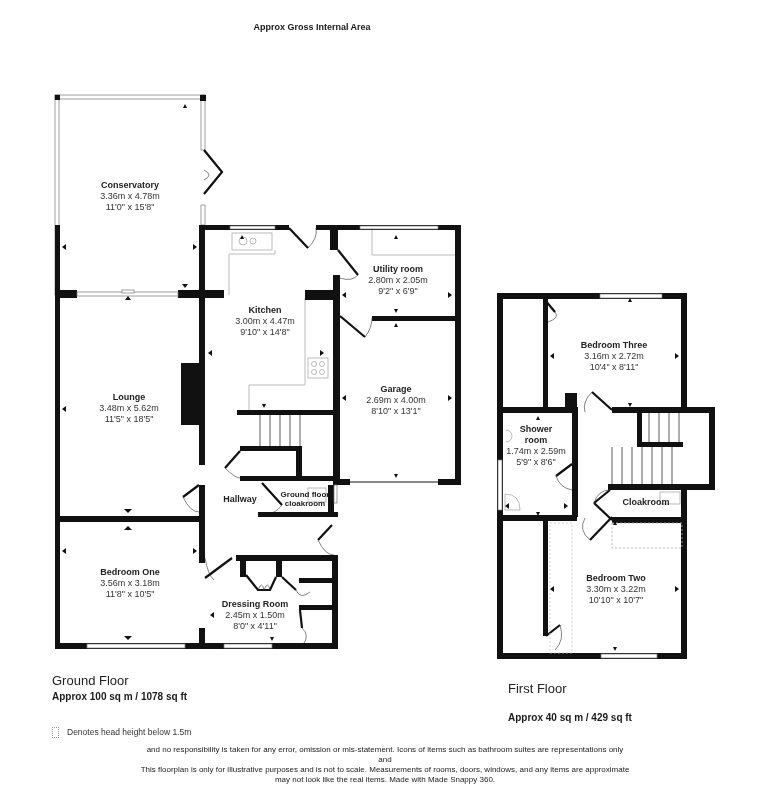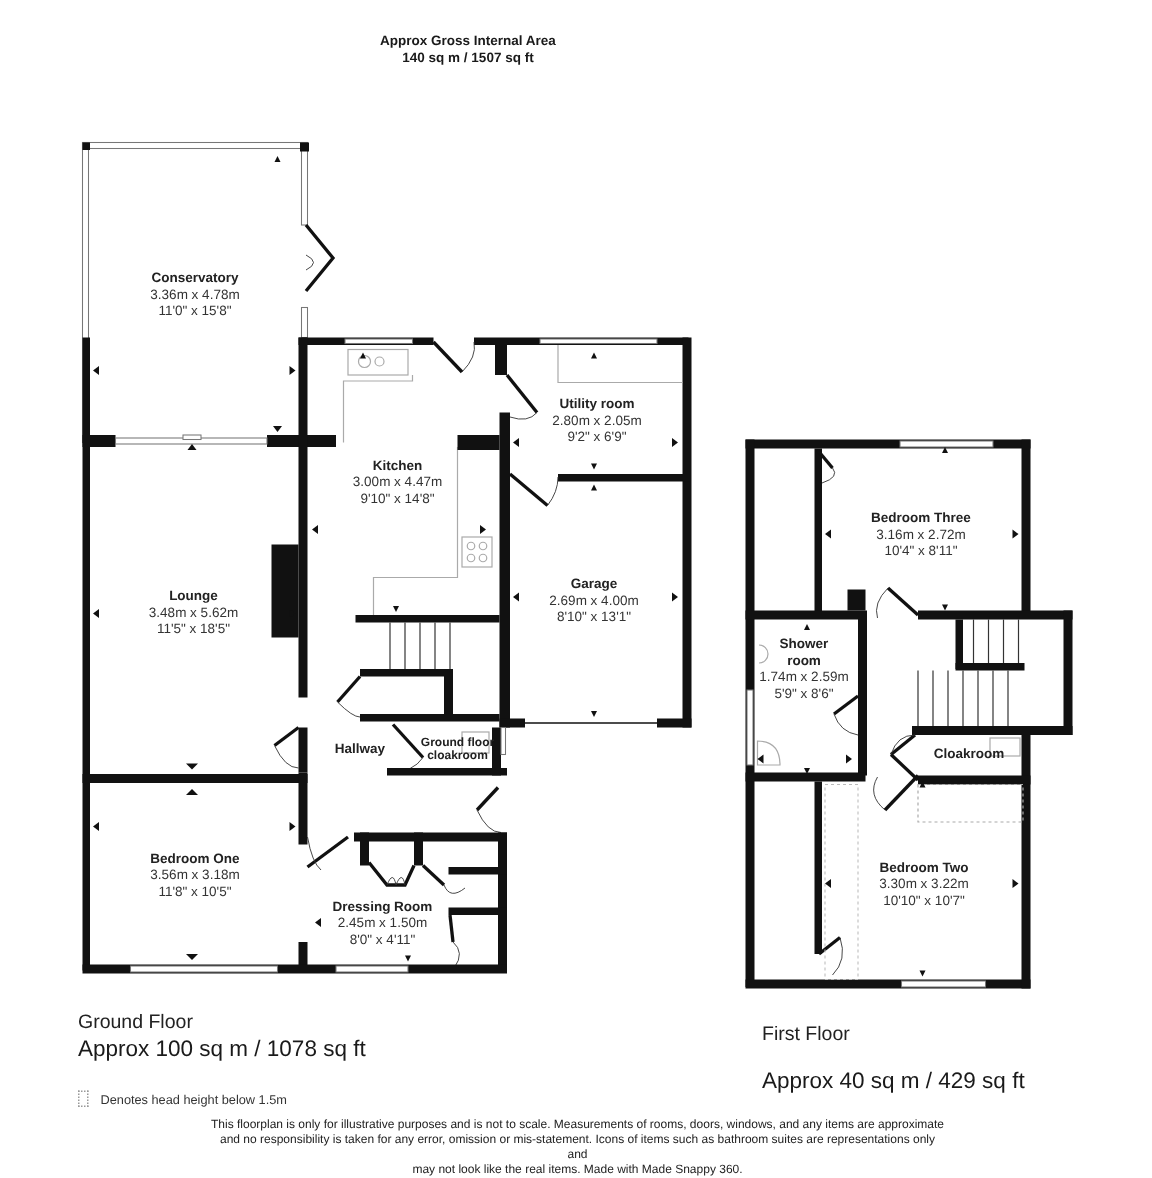--- a/index.html
+++ b/index.html
@@ -1,41 +1,40 @@
 <!DOCTYPE html>
 <html><head>
 <meta charset="utf-8">
 <style>
   html, body { margin: 0; padding: 0; background: #ffffff; }
   body { width: 768px; height: 785px; position: relative; overflow: hidden; font-family: "Liberation Sans", sans-serif; color: #1a1a1a; }
   .abs { position: absolute; }
   .gross { left: 0; width: 624px; top: 22px; text-align: center; font-size: 9px; font-weight: bold; line-height: 11px; }
   .floor-title { font-size: 13px; color: #222; }
-  .floor-area { font-size: 15px; font-weight: normal; text-align: center; }
-  .legend { left: 52px; top: 727px; font-size: 8.5px; color: #333; display: flex; align-items: center; gap: 8px; }
+  .floor-area { font-size: 10px; font-weight: bold; text-align: center; }
+  .legend { left: 52px; top: 727px; font-size: 8.5px; color: #333; display: flex; align-items: flex-start; gap: 8px; }
   .legend-box { width: 5px; height: 9px; border: 1px dotted #999; display: inline-block; }
   .disclaimer { left: 140px; width: 490px; top: 745px; text-align: center; font-size: 8px; line-height: 10px; color: #222; }
   svg { position: absolute; left: 0; top: 0; }
   .wall { fill: #111; }
   .win { fill: #fff; stroke: #777; stroke-width: 0.7; }
   .door { fill: none; stroke: #111; stroke-width: 2.2; }
   .arc { fill: none; stroke: #333; stroke-width: 0.6; }
   .thin { fill: none; stroke: #aaa; stroke-width: 0.8; }
   .stair { fill: none; stroke: #333; stroke-width: 0.8; }
   .arrow { fill: #111; }
   .room-label { text-anchor: middle; font-family: "Liberation Sans", sans-serif; }
   .rn { font-size: 9px; font-weight: bold; fill: #222; }
   .rd { font-size: 9px; fill: #333; }
 </style>
 </head>
 <body>
 
 <div class="abs gross">
   <div>Approx Gross Internal Area</div>
-  <div>140 sq m / 1507 sq ft</div>
 </div>
 
 <svg width="768" height="785" viewBox="0 0 768 785">
 
   <g>
 
     <rect class="win" x="55" y="95" width="150" height="4"></rect>
     <rect class="win" x="55" y="95" width="4" height="200"></rect>
     <rect class="win" x="201" y="95" width="4" height="55"></rect>
     <rect class="win" x="201" y="205" width="4" height="20"></rect>
@@ -309,16 +308,16 @@
   <div class="floor-title">First Floor</div>
   <div class="floor-area" style="margin-top:16px">Approx 40 sq m / 429 sq ft</div>
 </div>
 
 <div class="abs legend">
   <span class="legend-box"></span>
   <span>Denotes head height below 1.5m</span>
 </div>
 
 <div class="abs disclaimer">
+  <div>and no responsibility is taken for any error, omission or mis-statement. Icons of items such as bathroom suites are representations only and</div>
   <div>This floorplan is only for illustrative purposes and is not to scale. Measurements of rooms, doors, windows, and any items are approximate</div>
-  <div>and no responsibility is taken for any error, omission or mis-statement. Icons of items such as bathroom suites are representations only and</div>
   <div>may not look like the real items. Made with Made Snappy 360.</div>
 </div>
 
 </body></html>

